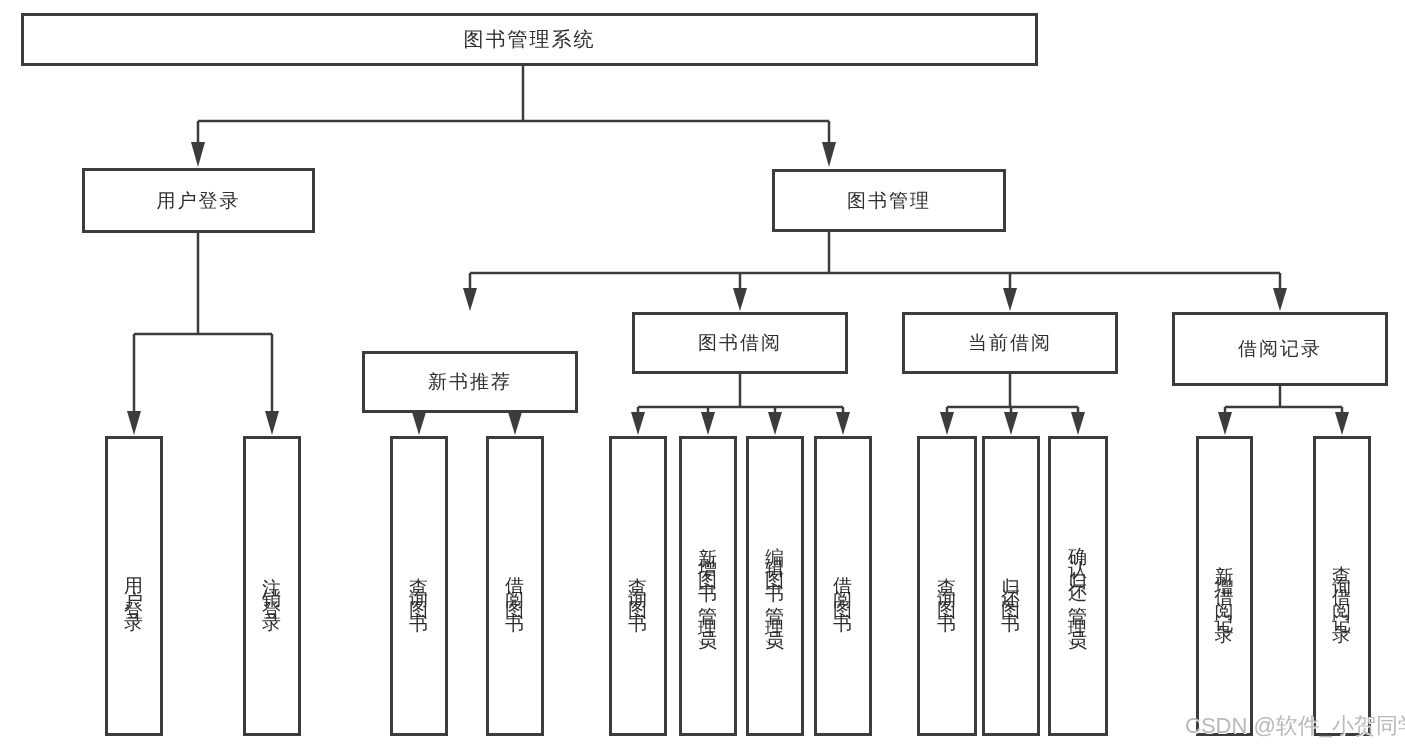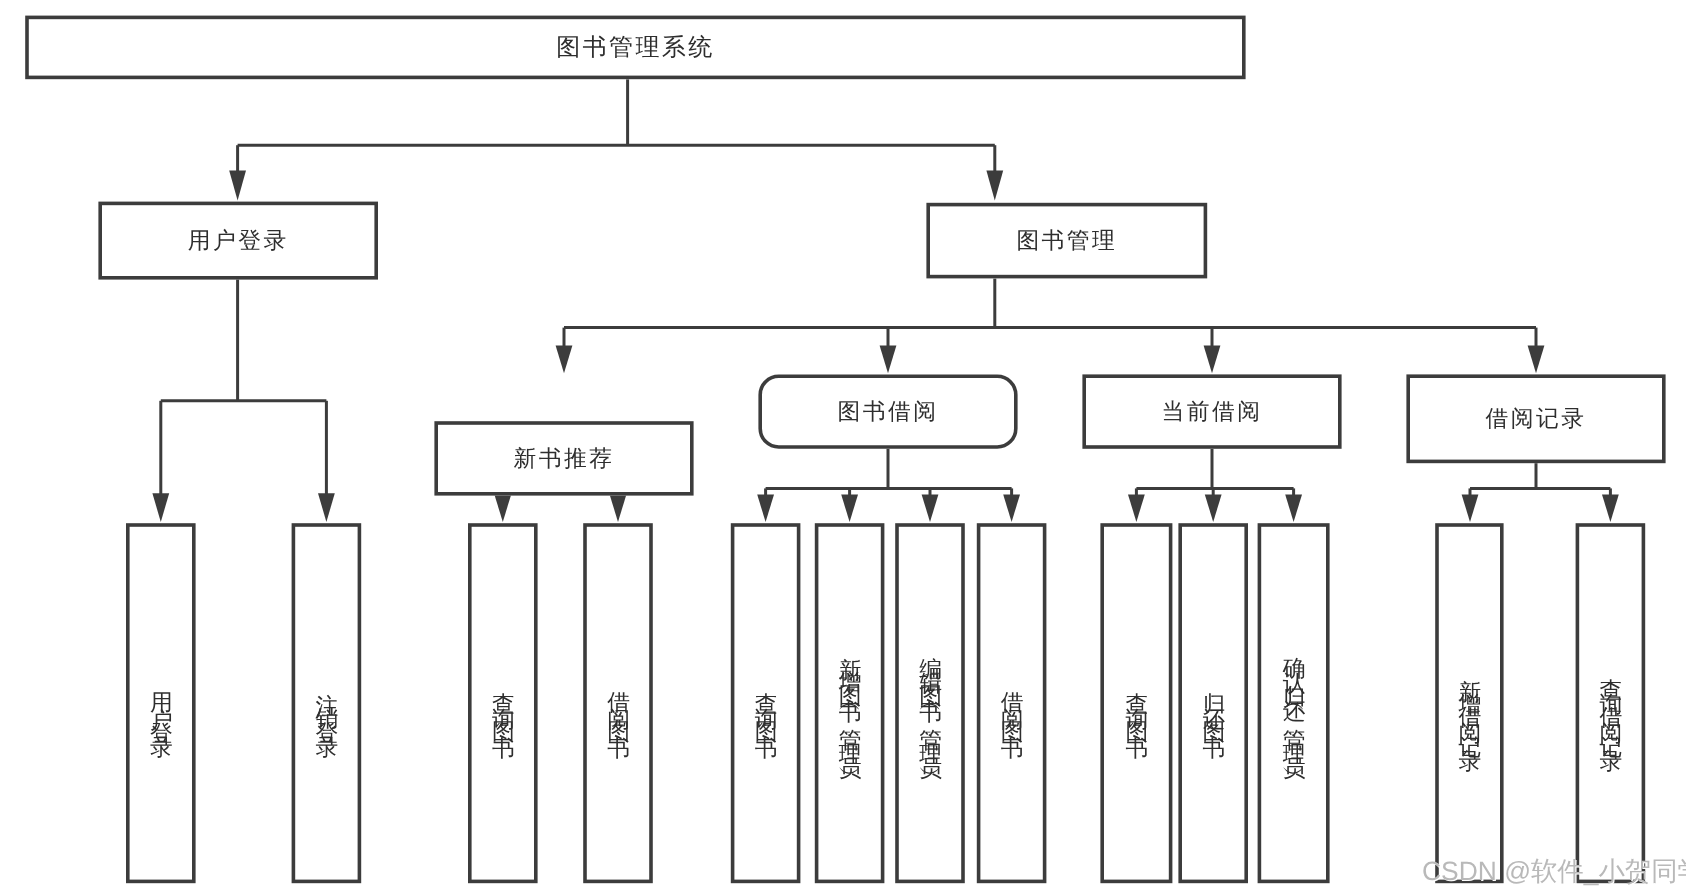--- a/index.html
+++ b/index.html
@@ -123,21 +123,21 @@
   <div class="node h-node" style="left:82px; top:168px; width:233px; height:65px;">
     <span>用户登录</span>
   </div>
   <div class="node h-node" style="left:753px; top:169px; width:234px; height:63px;margin-left:19px;">
     <span>图书管理</span>
   </div>
 
   <div class="node h-node" style="left:362px; top:312px; width:216px; height:62px;margin-top:39px;">
     <span>新书推荐</span>
   </div>
-  <div class="node h-node" style="left:632px; top:312px; width:216px; height:62px;border-radius:17px;">
+  <div class="node h-node" style="left:632px; top:312px; width:216px; height:62px;">
     <span>图书借阅</span>
   </div>
   <div class="node h-node" style="left:902px; top:312px; width:216px; height:62px;">
     <span>当前借阅</span>
   </div>
   <div class="node h-node" style="left:1172px; top:312px; width:216px; height:74px;">
     <span>借阅记录</span>
   </div>
 
   <div class="node v-node" style="left:105px; top:436px; width:58px; height:300px;">

